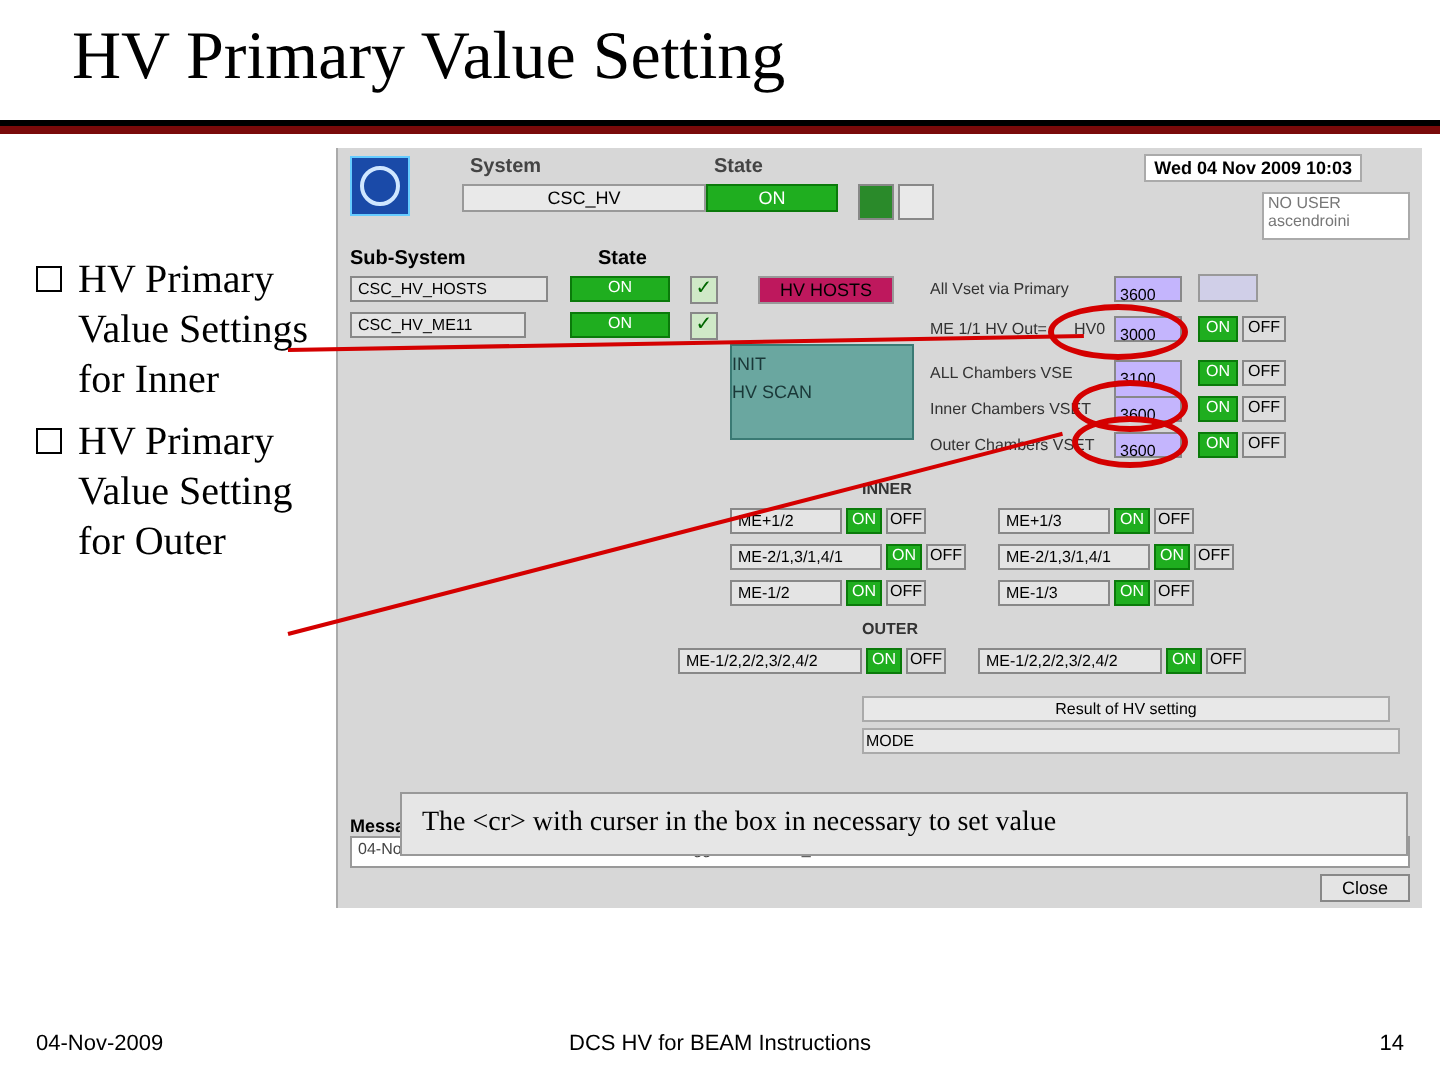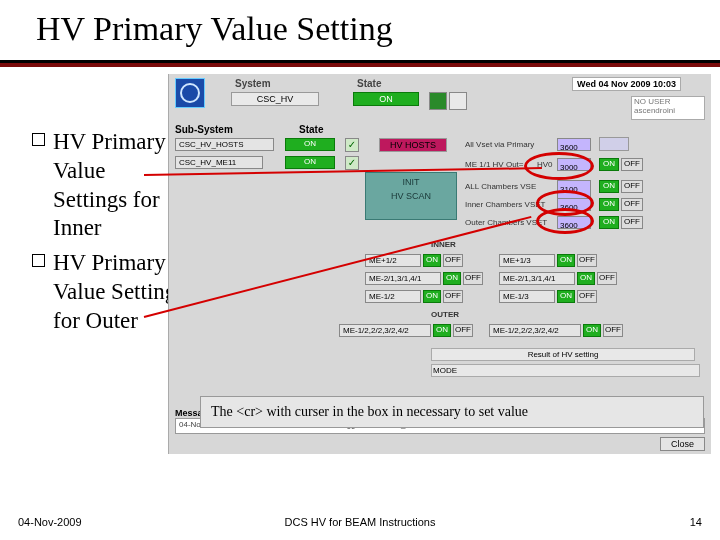--- a/index.html
+++ b/index.html
@@ -1,20 +1,20 @@
 <!DOCTYPE html>
 <html><head>
 <meta charset="utf-8">
 <style>
   html,body{margin:0;padding:0;width:720px;height:540px;background:#fff;font-family:"Times New Roman",serif;overflow:hidden}
   .slide{position:relative;width:720px;height:540px;box-sizing:border-box}
   .title{position:absolute;left:36px;top:10px;font-size:34px;color:#000}
   .title-underline{position:absolute;left:0;top:60px;width:720px;height:3px;background:#000}
   .accent{position:absolute;left:0;top:63px;width:720px;height:4px;background:#7a0a0a}
-  .bullet-col{position:absolute;left:32px;top:128px;width:148px;font-size:23px;line-height:1.25}
+  .bullet-col{position:absolute;left:18px;top:128px;width:148px;font-size:20px;line-height:1.25}
   .bul{display:flex;margin-bottom:6px}
   .sq{width:11px;height:11px;border:1px solid #000;margin:5px 8px 0 0;flex:0 0 auto}
   .footer-date{position:absolute;left:18px;bottom:12px;font-size:11px;font-family:Arial,sans-serif}
   .footer-center{position:absolute;left:0;right:0;bottom:12px;text-align:center;font-size:11px;font-family:Arial,sans-serif}
   .footer-page{position:absolute;right:18px;bottom:12px;font-size:11px;font-family:Arial,sans-serif}
 
   .shot{position:absolute;left:168px;top:74px;width:542px;height:380px;background:#d7d7d7;font-family:Arial,sans-serif;font-size:9px;border-left:1px solid #aaa}
   .logo{position:absolute;left:6px;top:4px;width:28px;height:28px;background:#1a4aa8;border:1px solid #6cf;display:flex;align-items:center;justify-content:center}
   .logo:after{content:"";width:16px;height:16px;border:2px solid #cfe6ff;border-radius:50%}
   .hdr{position:absolute;top:4px;color:#444;font-weight:bold;font-size:10px}
@@ -23,21 +23,21 @@
   .iconbtn{width:16px;height:16px;background:#e9e9e9;border:1px solid #888;position:absolute}
   .ts{position:absolute;right:6px;top:3px;font-size:9px;font-weight:bold;color:#000;background:#fff;padding:1px 4px;border:1px solid #aaa}
   .user{position:absolute;right:6px;top:22px;width:74px;height:24px;background:#fff;border:1px solid #aaa;font-size:8px;color:#777;padding:1px 2px;box-sizing:border-box;line-height:1.1}
 
   .subhdr{position:absolute;left:6px;top:50px;font-weight:bold;font-size:10px}
   .subhdr2{position:absolute;left:130px;top:50px;font-weight:bold;font-size:10px}
   .cell{position:absolute;border:1px solid #888;background:#e4e4e4;font-size:8px;padding:1px 3px;box-sizing:border-box}
   .onbtn{background:#1fae1f;color:#fff;border:1px solid #0a7a0a;font-size:8px;position:absolute;text-align:center;padding:0 1px;box-sizing:border-box}
   .offbtn{background:#ddd;border:1px solid #888;font-size:8px;position:absolute;text-align:center;padding:0 1px;box-sizing:border-box}
   .chk{position:absolute;width:12px;height:12px;border:1px solid #888;background:#cfe9c7;color:#060;text-align:center;line-height:11px;font-size:10px}
-  .tealpanel{position:absolute;background:#6aa7a0;border:1px solid #3a7a74;text-align:center;color:#1a3838}
+  .tealpanel{position:absolute;background:#6aa7a0;border:1px solid #3a7a74;color:#1a3838}
   .input{position:absolute;background:#c4b5fd;border:1px solid #888;font-size:8px;padding:4px 2px;box-sizing:border-box}
   .rowlbl{position:absolute;font-size:8px;color:#333}
   .modep{position:absolute;left:262px;width:260px;border:1px solid #aaa;background:#e8e8e8;text-align:center;font-size:8px;padding:1px}
   .msgs{position:absolute;left:6px;bottom:20px;right:6px}
   .msglbl{font-weight:bold;font-size:9px}
   .msgbox{background:#fff;border:1px solid #999;font-size:8px;color:#444;padding:1px 3px;height:12px;overflow:hidden}
   .closebtn{position:absolute;right:6px;bottom:3px;border:1px solid #888;background:#e4e4e4;font-size:9px;padding:1px 10px}
 
   .callout{position:absolute;background:#e6e6e6;border:1px solid #999;font-family:"Times New Roman",serif;font-size:14px;line-height:1.3;padding:6px 10px;z-index:5}
 
@@ -63,21 +63,21 @@
   </div>
 </div>
 
 <div class="redline" style="left:144px;top:174px;width:398px;transform:rotate(-1deg)"></div>
 <div class="redline" style="left:144px;top:316px;width:400px;transform:rotate(-14.5deg)"></div>
 
 <div class="shot">
   <div class="logo"></div>
   <div class="hdr" style="left:66px">System</div>
   <div class="hdr" style="left:188px">State</div>
-  <div class="box" style="left:62px;top:18px;width:88px">CSC_HV</div>
+  <div class="box" style="left:62px;top:18px;width:122px">CSC_HV</div>
   <div class="box grnbtn" style="left:184px;top:18px;width:66px">ON</div>
   <div class="iconbtn" style="left:260px;top:18px;background:#2a8a2a"></div>
   <div class="iconbtn" style="left:280px;top:18px"></div>
   <span class="ts" style="top:3px;right:30px">Wed 04 Nov 2009   10:03</span>
   <div class="user">
     <div>NO USER</div>
     <div>ascendroini</div>
   </div>
 
   <div class="subhdr">Sub-System</div>

